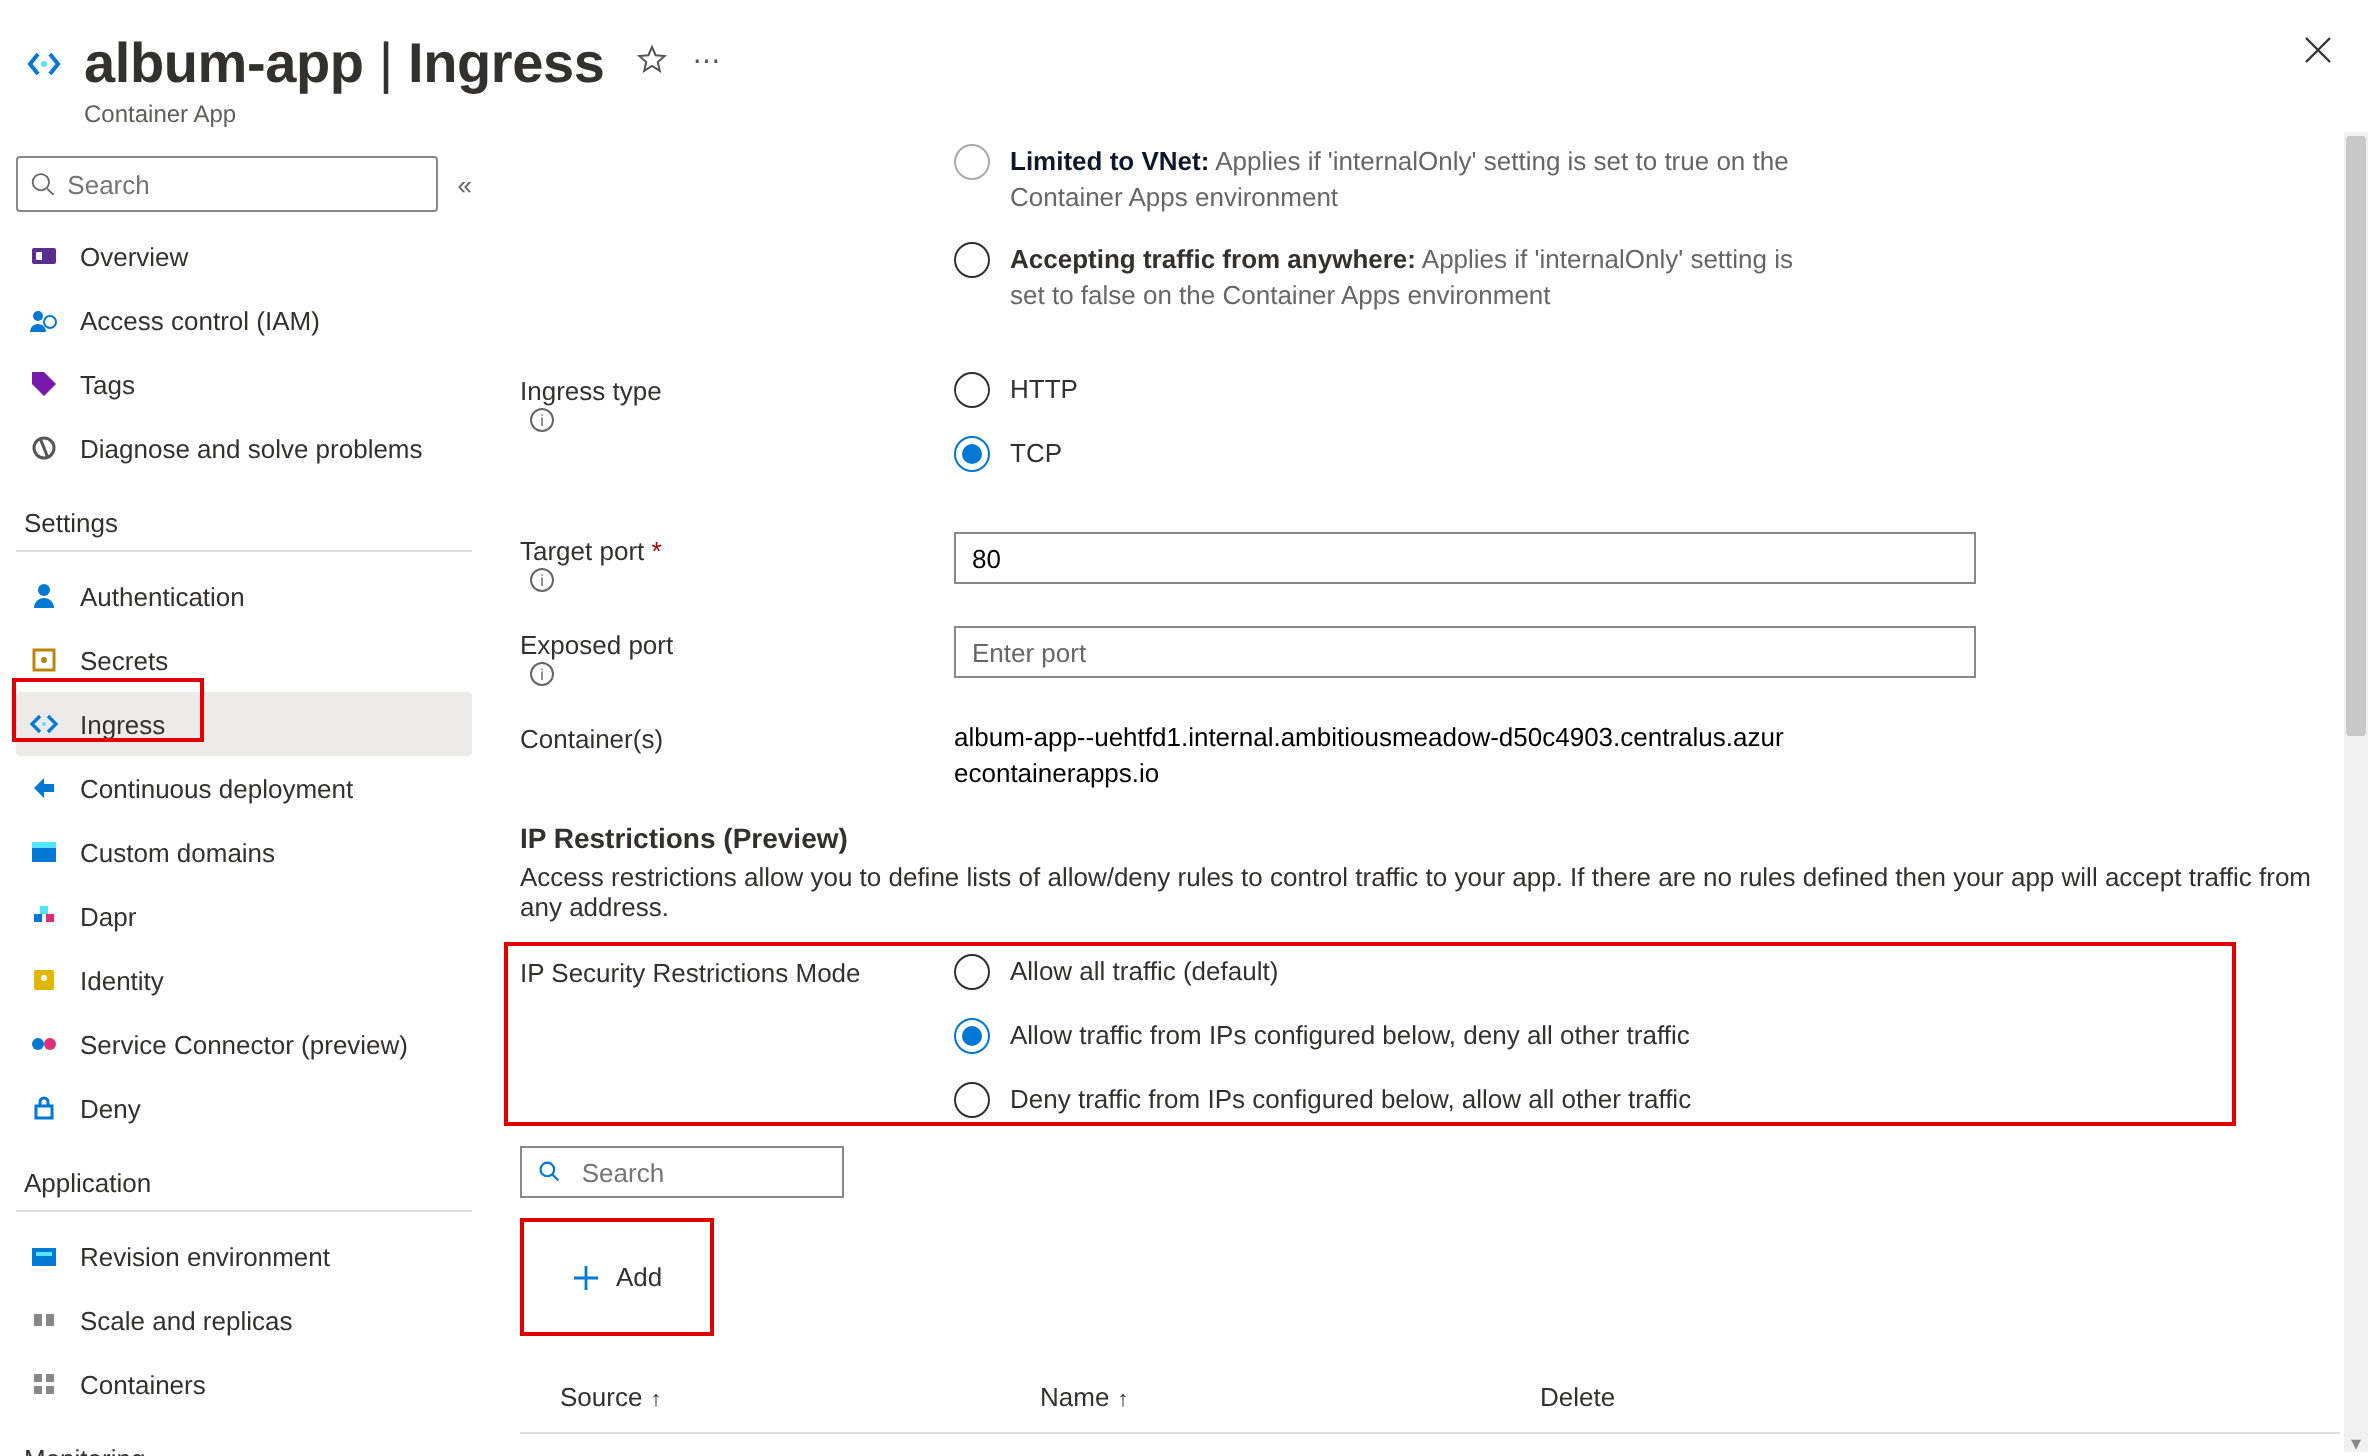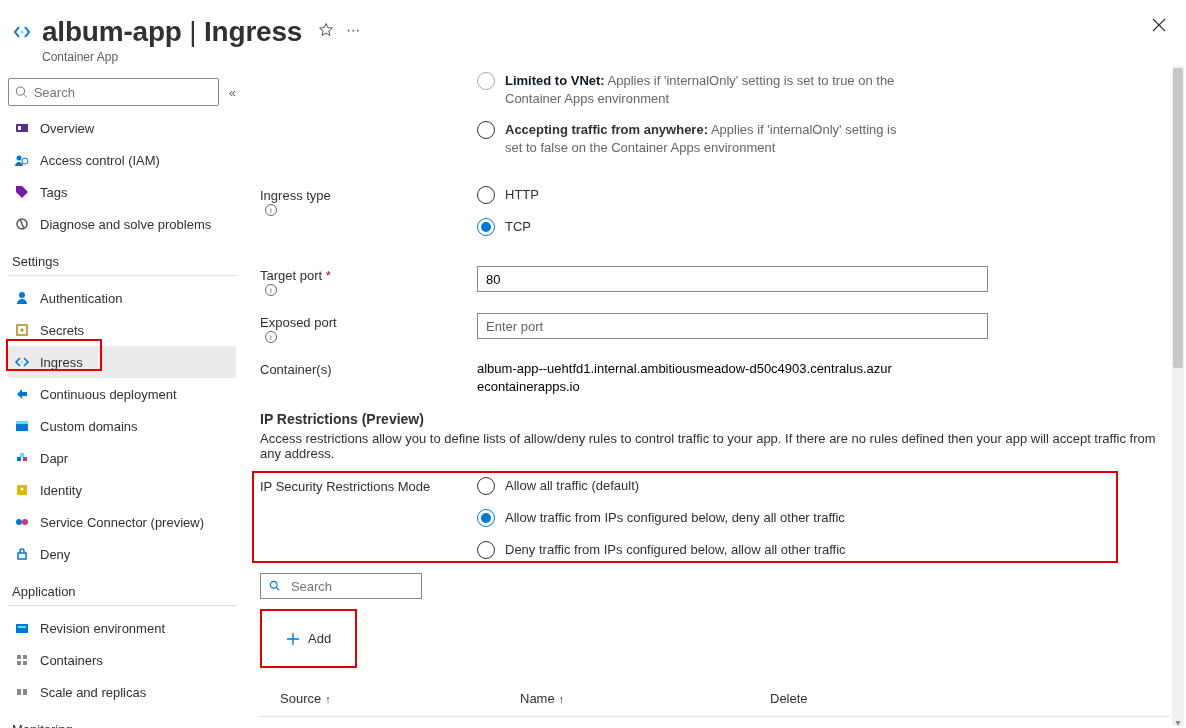--- a/index.html
+++ b/index.html
@@ -257,36 +257,36 @@
           <svg width="16" height="16">
             <rect x="2" y="4" width="12" height="9" fill="#0078d4"></rect>
             <rect x="4" y="6" width="8" height="2" fill="#50e6ff"></rect>
           </svg>
         </span>
       <span>Revision environment</span>
     </div>
     <div class="nav-item">
       <span class="nav-icon">
           <svg width="16" height="16">
+            <rect x="3" y="5" width="4" height="6" fill="#888"></rect>
+            <rect x="9" y="5" width="4" height="6" fill="#888"></rect>
+          </svg>
+        </span>
+      <span>Scale and replicas</span>
+    </div>
+    <div class="nav-item">
+      <span class="nav-icon">
+          <svg width="16" height="16">
             <rect x="3" y="3" width="4" height="4" fill="#888"></rect>
             <rect x="9" y="3" width="4" height="4" fill="#888"></rect>
             <rect x="3" y="9" width="4" height="4" fill="#888"></rect>
             <rect x="9" y="9" width="4" height="4" fill="#888"></rect>
           </svg>
         </span>
       <span>Containers</span>
-    </div>
-    <div class="nav-item">
-      <span class="nav-icon">
-          <svg width="16" height="16">
-            <rect x="3" y="5" width="4" height="6" fill="#888"></rect>
-            <rect x="9" y="5" width="4" height="6" fill="#888"></rect>
-          </svg>
-        </span>
-      <span>Scale and replicas</span>
     </div>
 
     <div class="nav-section">Monitoring</div>
   </div>
 
   <div class="hl-sidebar"></div>
 
   <div class="content">
 
     <div class="form-row">

